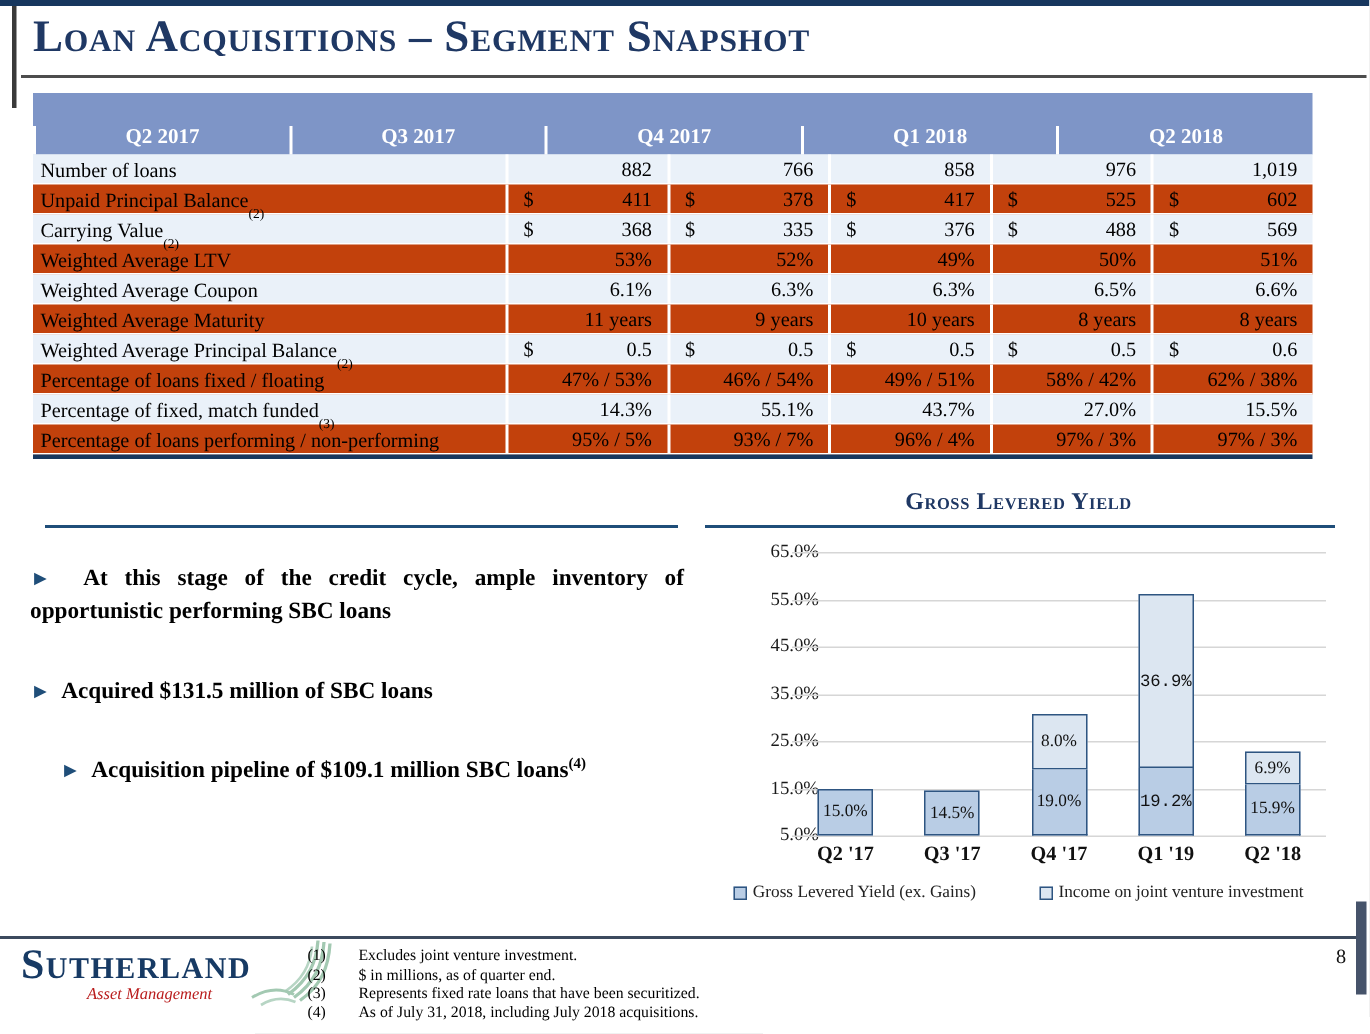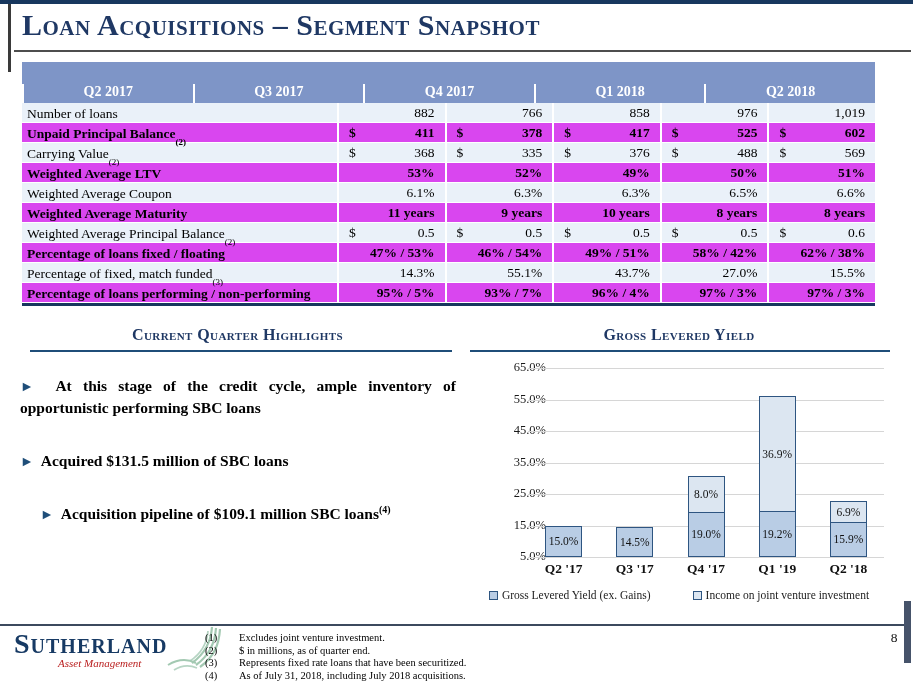--- a/index.html
+++ b/index.html
@@ -21,21 +21,21 @@
   
   .metrics-table { position:absolute; left:22px; top:62px; width:853px; font-size:13.5px; color:#000; }
   .t-header {
     display:flex; height:41px; background:#7e95c7; color:#ffffff; font-weight:bold;
     align-items:flex-end; font-size:14px;
   }
   .t-header .h-label { width:315px; padding:0 0 3px 5px; }
   .t-header .h-col { flex:1; text-align:center; padding-bottom:3px; border-left:2px solid #fff; }
   .t-row { display:flex; height:20px; border-bottom:1px solid #ffffff; }
   .t-row.light { background:#eaf1f9; }
-  .t-row.dark  { background:#d946ef;font-weight:bold; }
+  .t-row.dark  { background:#c2410c; }
   .t-row .c-label { width:315px; padding-left:5px; display:flex; align-items:flex-end; }
   .t-row .c-val {
     flex:1; display:flex; align-items:center; justify-content:flex-end;
     padding:0 10px; border-left:2px solid #fff;
   }
   .t-row .c-val.has-prefix { justify-content:space-between; }
   sup { font-size:9px; vertical-align:super; line-height:0; }
   .table-bottom { height:3px; background:#17375e; }
 
   
@@ -330,21 +330,20 @@
             <span>97% / 3%</span>
           </div>
           <div class="c-val">
             <span>97% / 3%</span>
           </div>
         </div>
       </div>
     <div class="table-bottom"></div>
   </div>
 
-  <div class="sec-title left">Current Quarter Highlights</div>
   <div class="sec-rule left"></div>
   <div class="sec-title right">Gross Levered Yield</div>
   <div class="sec-rule right"></div>
 
   <div class="bullets">
     <div class="bullet b1 justify"><span class="arrow">►</span>&nbsp; <span>At this stage of the credit cycle, ample inventory of opportunistic performing SBC loans</span><sup></sup></div>
     <div class="bullet b2"><span class="arrow">►</span>&nbsp; <span>Acquired $131.5 million of SBC loans</span><sup></sup></div>
     <div class="bullet b3"><span class="arrow">►</span>&nbsp; <span>Acquisition pipeline of $109.1 million SBC loans</span><sup>(4)</sup></div>
   </div>
 
@@ -368,21 +367,21 @@
       <div class="bar" style="left: 17.1px;">
         <div class="seg" style="background: rgb(185, 205, 229); height: 31.5px;">15.0%</div>
       </div>
       <div class="bar" style="left: 88.3px; justify-content: flex-end;">
         <div class="seg" style="background: rgb(185, 205, 229); height: 29.925px;">14.5%</div>
       </div>
       <div class="bar" style="left: 159.5px;">
         <div class="seg" style="background: rgb(220, 230, 241); height: 37px;">8.0%</div>
         <div class="seg no-top-border" style="background: rgb(185, 205, 229); height: 44.1px;">19.0%</div>
       </div>
-      <div class="bar" style="left: 230.7px;">
+      <div class="bar" style="left: 230.7px; font-family: Liberation Mono, monospace;">
         <div class="seg" style="background: rgb(220, 230, 241); height: 116.235px;">36.9%</div>
         <div class="seg no-top-border" style="background: rgb(185, 205, 229); height: 44.73px;">19.2%</div>
       </div>
       <div class="bar" style="left: 301.9px;">
         <div class="seg" style="background: rgb(220, 230, 241); height: 21.735px;">6.9%</div>
         <div class="seg no-top-border" style="background: rgb(185, 205, 229); height: 34.335px;">15.9%</div>
       </div>
     </div>
   <div class="xlabels" id="xlabels">
       <span>Q2 '17</span>

